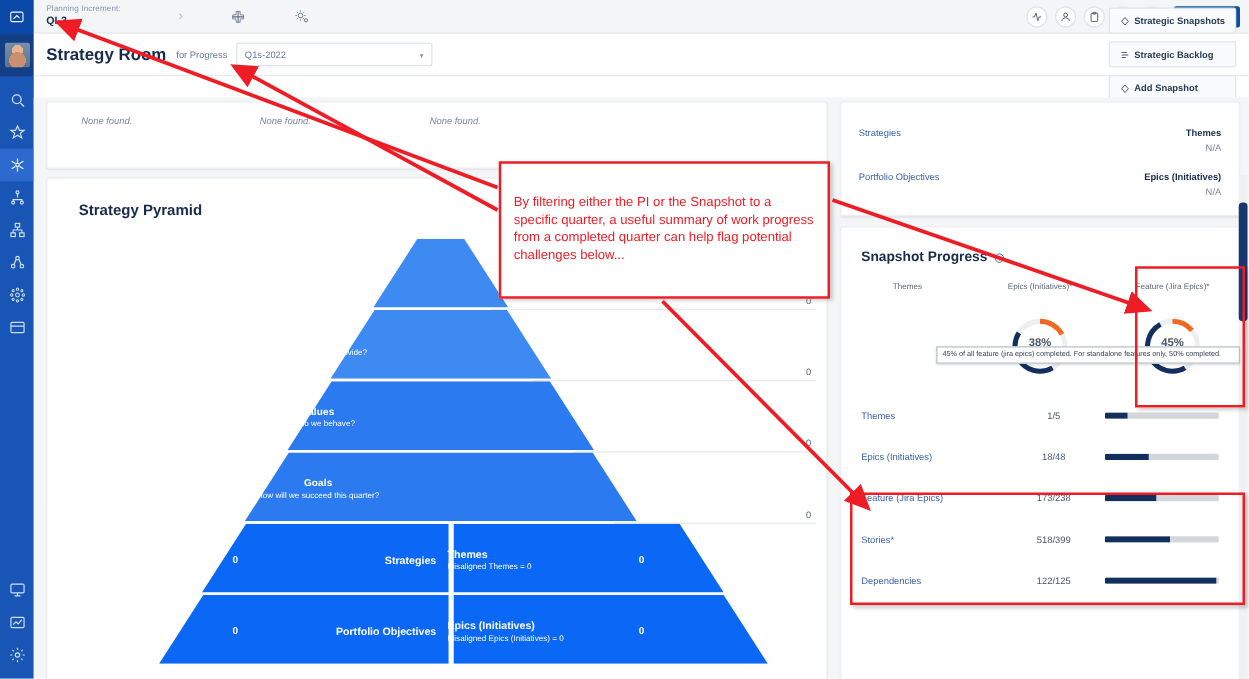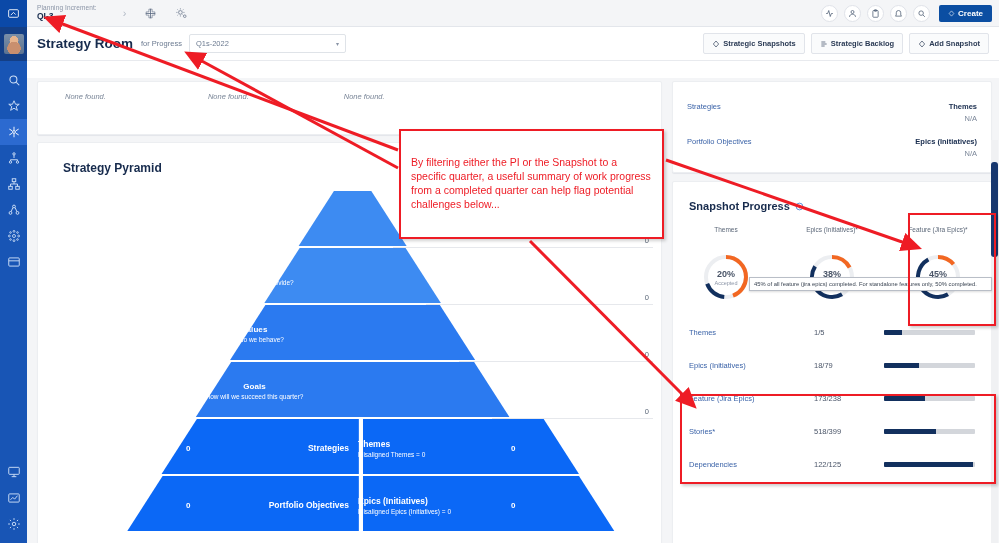--- a/index.html
+++ b/index.html
@@ -37,21 +37,21 @@
     color: #cfe0f7;
   }
   .rail-ico.active { background: #2c6ad0; }
   .rail-ico svg { width: 14px; height: 14px; display: block; }
   .rail-bottom { position: absolute; bottom: 6px; left: 0; width: 27px; }
 
   
   .topbar {
     position: absolute; left: 27px; top: 0; width: 972px; height: 27px;
     background: #f4f5f7; border-bottom: 1px solid #e3e6eb;
-    display: flex; align-items: center;
+    display: flex; align-items: center; gap: 20px;
   }
   .pi-block { padding-left: 10px; line-height: 1.05; }
   .pi-label { font-size: 6.5px; color: #8a94a6; letter-spacing: .1px; }
   .pi-value { font-size: 8.5px; color: #162b4d; font-weight: bold; }
   .chev { margin-left: 26px; color: #b2bac6; font-size: 11px; }
   .tb-ico { margin-left: 18px; color: #5d6b82; display: flex; }
   .tb-ico svg { width: 13px; height: 13px; }
   .tb-right { margin-left: auto; display: flex; align-items: center; padding-right: 7px; }
   .circ-btn {
     width: 17px; height: 17px; border-radius: 50%; border: 1px solid #e0e3e9;
@@ -75,21 +75,21 @@
   }
   .page-title { font-size: 13.5px; font-weight: bold; color: #172b4d; padding-left: 10px; }
   .snap-label { font-size: 7.5px; color: #6b7a90; margin-left: 8px; }
   .snap-select {
     margin-left: 7px; width: 157px; height: 19px;
     border: 1px solid #dfe3e8; border-radius: 2px; background: #fff;
     display: flex; align-items: center; padding: 0 6px;
     font-size: 7.5px; color: #6b7a90;
   }
   .snap-select .caret { margin-left: auto; font-size: 6px; color: #8a94a6; }
-  .head-btns { margin-left: auto; display: flex; gap: 6px; padding-right: 10px; }
+  .head-btns { margin-left: auto; display: flex; gap: 6px; padding-right: 10px; flex-direction: column; }
   .ghost-btn {
     border: 1px solid #e1e4ea; background: #fafbfc; border-radius: 2px;
     font-size: 7.5px; color: #2b3b55; font-weight: bold;
     padding: 5px 8px; display: flex; align-items: center; gap: 3px;
   }
   .ghost-btn svg { width: 8px; height: 8px; }
 
   
   .canvas {
     position: absolute; left: 27px; top: 78px; width: 972px; height: 482px;
@@ -174,21 +174,21 @@
     align-items: center; justify-content: center;
   }
   .donut-pct { font-size: 9px; font-weight: bold; color: #4a5568; }
   .donut-sub { font-size: 5.5px; color: #8a94a6; margin-top: 1px; }
 
   .bars { margin-top: 14px; }
   .bar-row {
     display: flex; align-items: center; padding: 0 16px; height: 33px;
   }
   .bar-name { font-size: 7.5px; color: #3b63a8; width: 125px; }
-  .bar-val { font-size: 7.5px; color: #4a5568; width: 58px; text-align: left; }
+  .bar-val { font-size: 7.5px; color: #4a5568; width: 58px; text-align: center; }
   .bar-track {
     margin-left: 12px; flex: 1; height: 5px; background: #d3d6db; border-radius: 1px;
     position: relative; overflow: hidden;
   }
   .bar-fill { position: absolute; left: 0; top: 0; height: 100%; background: #12305e; }
 
   .tooltip {
     position: absolute; left: 76px; top: 95px; width: 243px;
     background: #fff; border: 1px solid #b9bec7;
     font-size: 5.8px; color: #3a4452; padding: 3px 4px; z-index: 7;
@@ -536,31 +536,20 @@
           <div class="sp-title">Snapshot Progress</div>
           <svg class="info-ico" viewBox="0 0 24 24" fill="none" stroke="currentColor" stroke-width="2">
             <circle cx="12" cy="12" r="9"></circle>
               <path d="M12 11v6M12 7.5v.6"></path>
           </svg>
         </div>
 
         <div class="donuts">
           <div class="donut-cell">
             <div class="donut-label">Themes</div>
-            <div class="donut-wrap">
-              <svg width="50" height="50" viewBox="0 0 50 50">
-                <circle cx="25" cy="25" r="20" fill="none" stroke="#eceef1" stroke-width="4"></circle>
-                <circle class="dn-navy" cx="25" cy="25" r="20" fill="none" stroke="#12305e" stroke-width="4" stroke-dasharray="22.61946710584651 125.66370614359172" stroke-linecap="butt" transform="rotate(185 25 25)"></circle>
-                <circle class="dn-orange" cx="25" cy="25" r="20" fill="none" stroke="#f26722" stroke-width="4" stroke-dasharray="55.29203070318036 125.66370614359172" stroke-linecap="butt" transform="rotate(0 25 25)"></circle>
-              </svg>
-              <div class="donut-txt">
-                <div class="donut-pct">20%</div>
-                <div class="donut-sub">Accepted</div>
-              </div>
-            </div>
           </div>
           <div class="donut-cell">
             <div class="donut-label">Epics (Initiatives)*</div>
             <div class="donut-wrap">
               <svg width="50" height="50" viewBox="0 0 50 50">
                 <circle cx="25" cy="25" r="20" fill="none" stroke="#eceef1" stroke-width="4"></circle>
                 <circle class="dn-navy" cx="25" cy="25" r="20" fill="none" stroke="#12305e" stroke-width="4" stroke-dasharray="52.778756580308524 125.66370614359172" transform="rotate(150 25 25)"></circle>
                 <circle class="dn-orange" cx="25" cy="25" r="20" fill="none" stroke="#f26722" stroke-width="4" stroke-dasharray="21.362830044410593 125.66370614359172" transform="rotate(0 25 25)"></circle>
               </svg>
               <div class="donut-txt">
@@ -588,21 +577,21 @@
         <div class="bars">
           <div class="bar-row">
             <div class="bar-name">Themes</div>
             <div class="bar-val">1/5</div>
             <div class="bar-track">
               <div class="bar-fill" style="width: 20%;"></div>
             </div>
           </div>
           <div class="bar-row">
             <div class="bar-name">Epics (Initiatives)</div>
-            <div class="bar-val">18/79</div>
+            <div class="bar-val">18/48</div>
             <div class="bar-track">
               <div class="bar-fill" style="width: 38%;"></div>
             </div>
           </div>
           <div class="bar-row">
             <div class="bar-name">Feature (Jira Epics)</div>
             <div class="bar-val">173/238</div>
             <div class="bar-track">
               <div class="bar-fill" style="width: 45%;"></div>
             </div>

